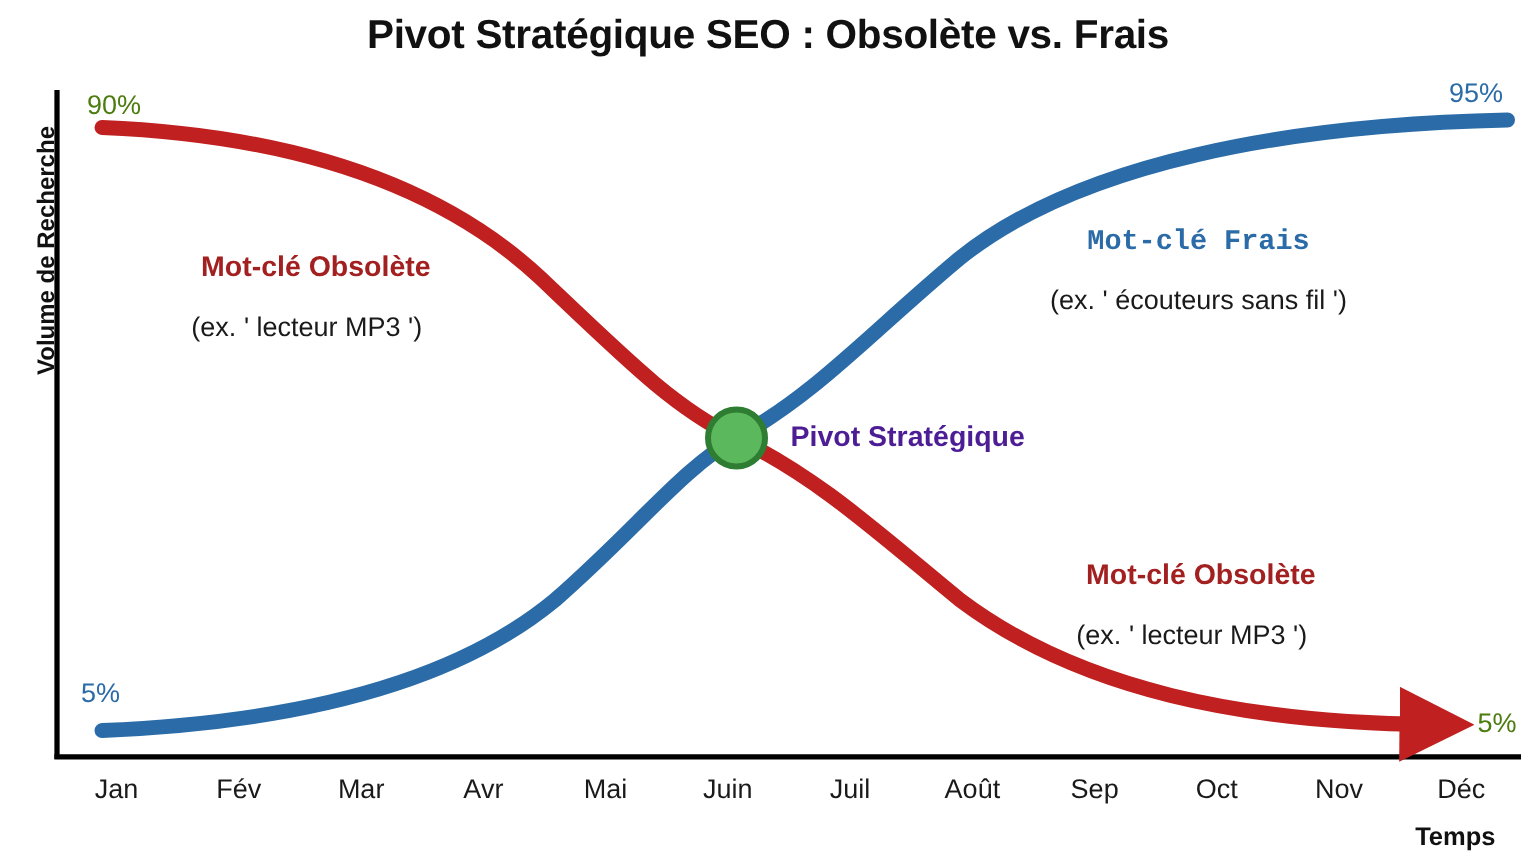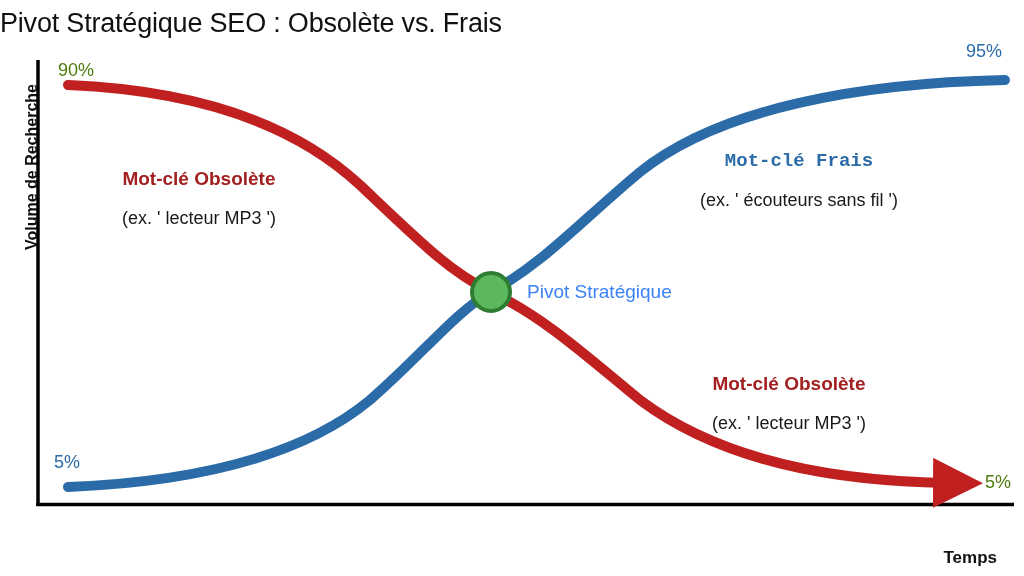--- a/index.html
+++ b/index.html
@@ -18,22 +18,23 @@
     position: absolute;
     left: 0; top: 0;
     width: 1024px;
     height: 576px;
   }
   .chart-title {
     position: absolute;
     left: 0;
     top: 8px;
     width: 1024px;
+    text-align: center;
     font-size: 27px;
-    font-weight: normal;
+    font-weight: bold;
     color: #111111;
     letter-spacing: -0.2px;
   }
   .axis-title-y {
     position: absolute;
     left: -88px;
     top: 158px;
     width: 240px;
     text-align: center;
     font-size: 16px;
@@ -86,27 +87,27 @@
     font-size: 19px;
     font-weight: bold;
     display: block;
   }
   .annot .sub {
     font-size: 18px;
     color: #1a1a1a;
     display: block;
     margin-top: 18px;
   }
-  .annot.red   .heading { color: #A32020; }
+  .annot.red   .heading { color: #A32020; margin-left: 12px; }
   .annot.blue  .heading { color: #2B6CA8; font-family: Liberation Mono, monospace; }
   .pivot-label {
     position: absolute;
     font-size: 19px;
-    font-weight: normal;
-    color: #3b82f6;
+    font-weight: bold;
+    color: #4c1d95;
     white-space: nowrap;
   }
   .center-a { text-align: center; }
 </style>
 </head>
 <body>
 
 <div id="chart-root">
 
   <div class="chart-title">Pivot Stratégique SEO : Obsolète vs. Frais</div>
@@ -135,37 +136,51 @@
              C 545 262, 580 222, 640 172
              C 720 108, 860 83, 1005 80" fill="none" stroke="#2B6CA8" stroke-width="10" stroke-linecap="round"></path>
 
     <circle cx="491" cy="292" r="19" fill="#5CB85C" stroke="#2E7D32" stroke-width="4"></circle>
   </svg>
 
   <div class="pt-label red" style="left:58px; top:60px;">90%</div>
 
   <div class="pt-label blue" style="left:54px; top:452px;">5%</div>
 
-  <div class="pt-label blue" style="left:966px; top:41px;">95%</div>
+  <div class="pt-label blue" style="left:966px; top:52px;">95%</div>
 
   <div class="pt-label red" style="left:985px; top:472px;">5%</div>
 
   <div class="annot red center-a" style="left:122px; top:168px;">
     <span class="heading">Mot-clé Obsolète</span>
     <span class="sub">(ex. ' lecteur MP3 ')</span>
   </div>
 
   <div class="annot blue center-a" style="left:700px; top:150px;">
     <span class="heading">Mot-clé Frais</span>
     <span class="sub">(ex. ' écouteurs sans fil ')</span>
   </div>
 
   <div class="annot red center-a" style="left:712px; top:373px;">
     <span class="heading">Mot-clé Obsolète</span>
     <span class="sub">(ex. ' lecteur MP3 ')</span>
   </div>
 
   <div class="pivot-label" style="left:527px; top:281px;">Pivot Stratégique</div>
 
+  <div class="tick-labels">
+    <div class="tick-label">Jan</div>
+    <div class="tick-label">Fév</div>
+    <div class="tick-label">Mar</div>
+    <div class="tick-label">Avr</div>
+    <div class="tick-label">Mai</div>
+    <div class="tick-label">Juin</div>
+    <div class="tick-label">Juil</div>
+    <div class="tick-label">Août</div>
+    <div class="tick-label">Sep</div>
+    <div class="tick-label">Oct</div>
+    <div class="tick-label">Nov</div>
+    <div class="tick-label">Déc</div>
+  </div>
 
   <div class="axis-title-x">Temps</div>
 
 </div>
 
 </body></html>

